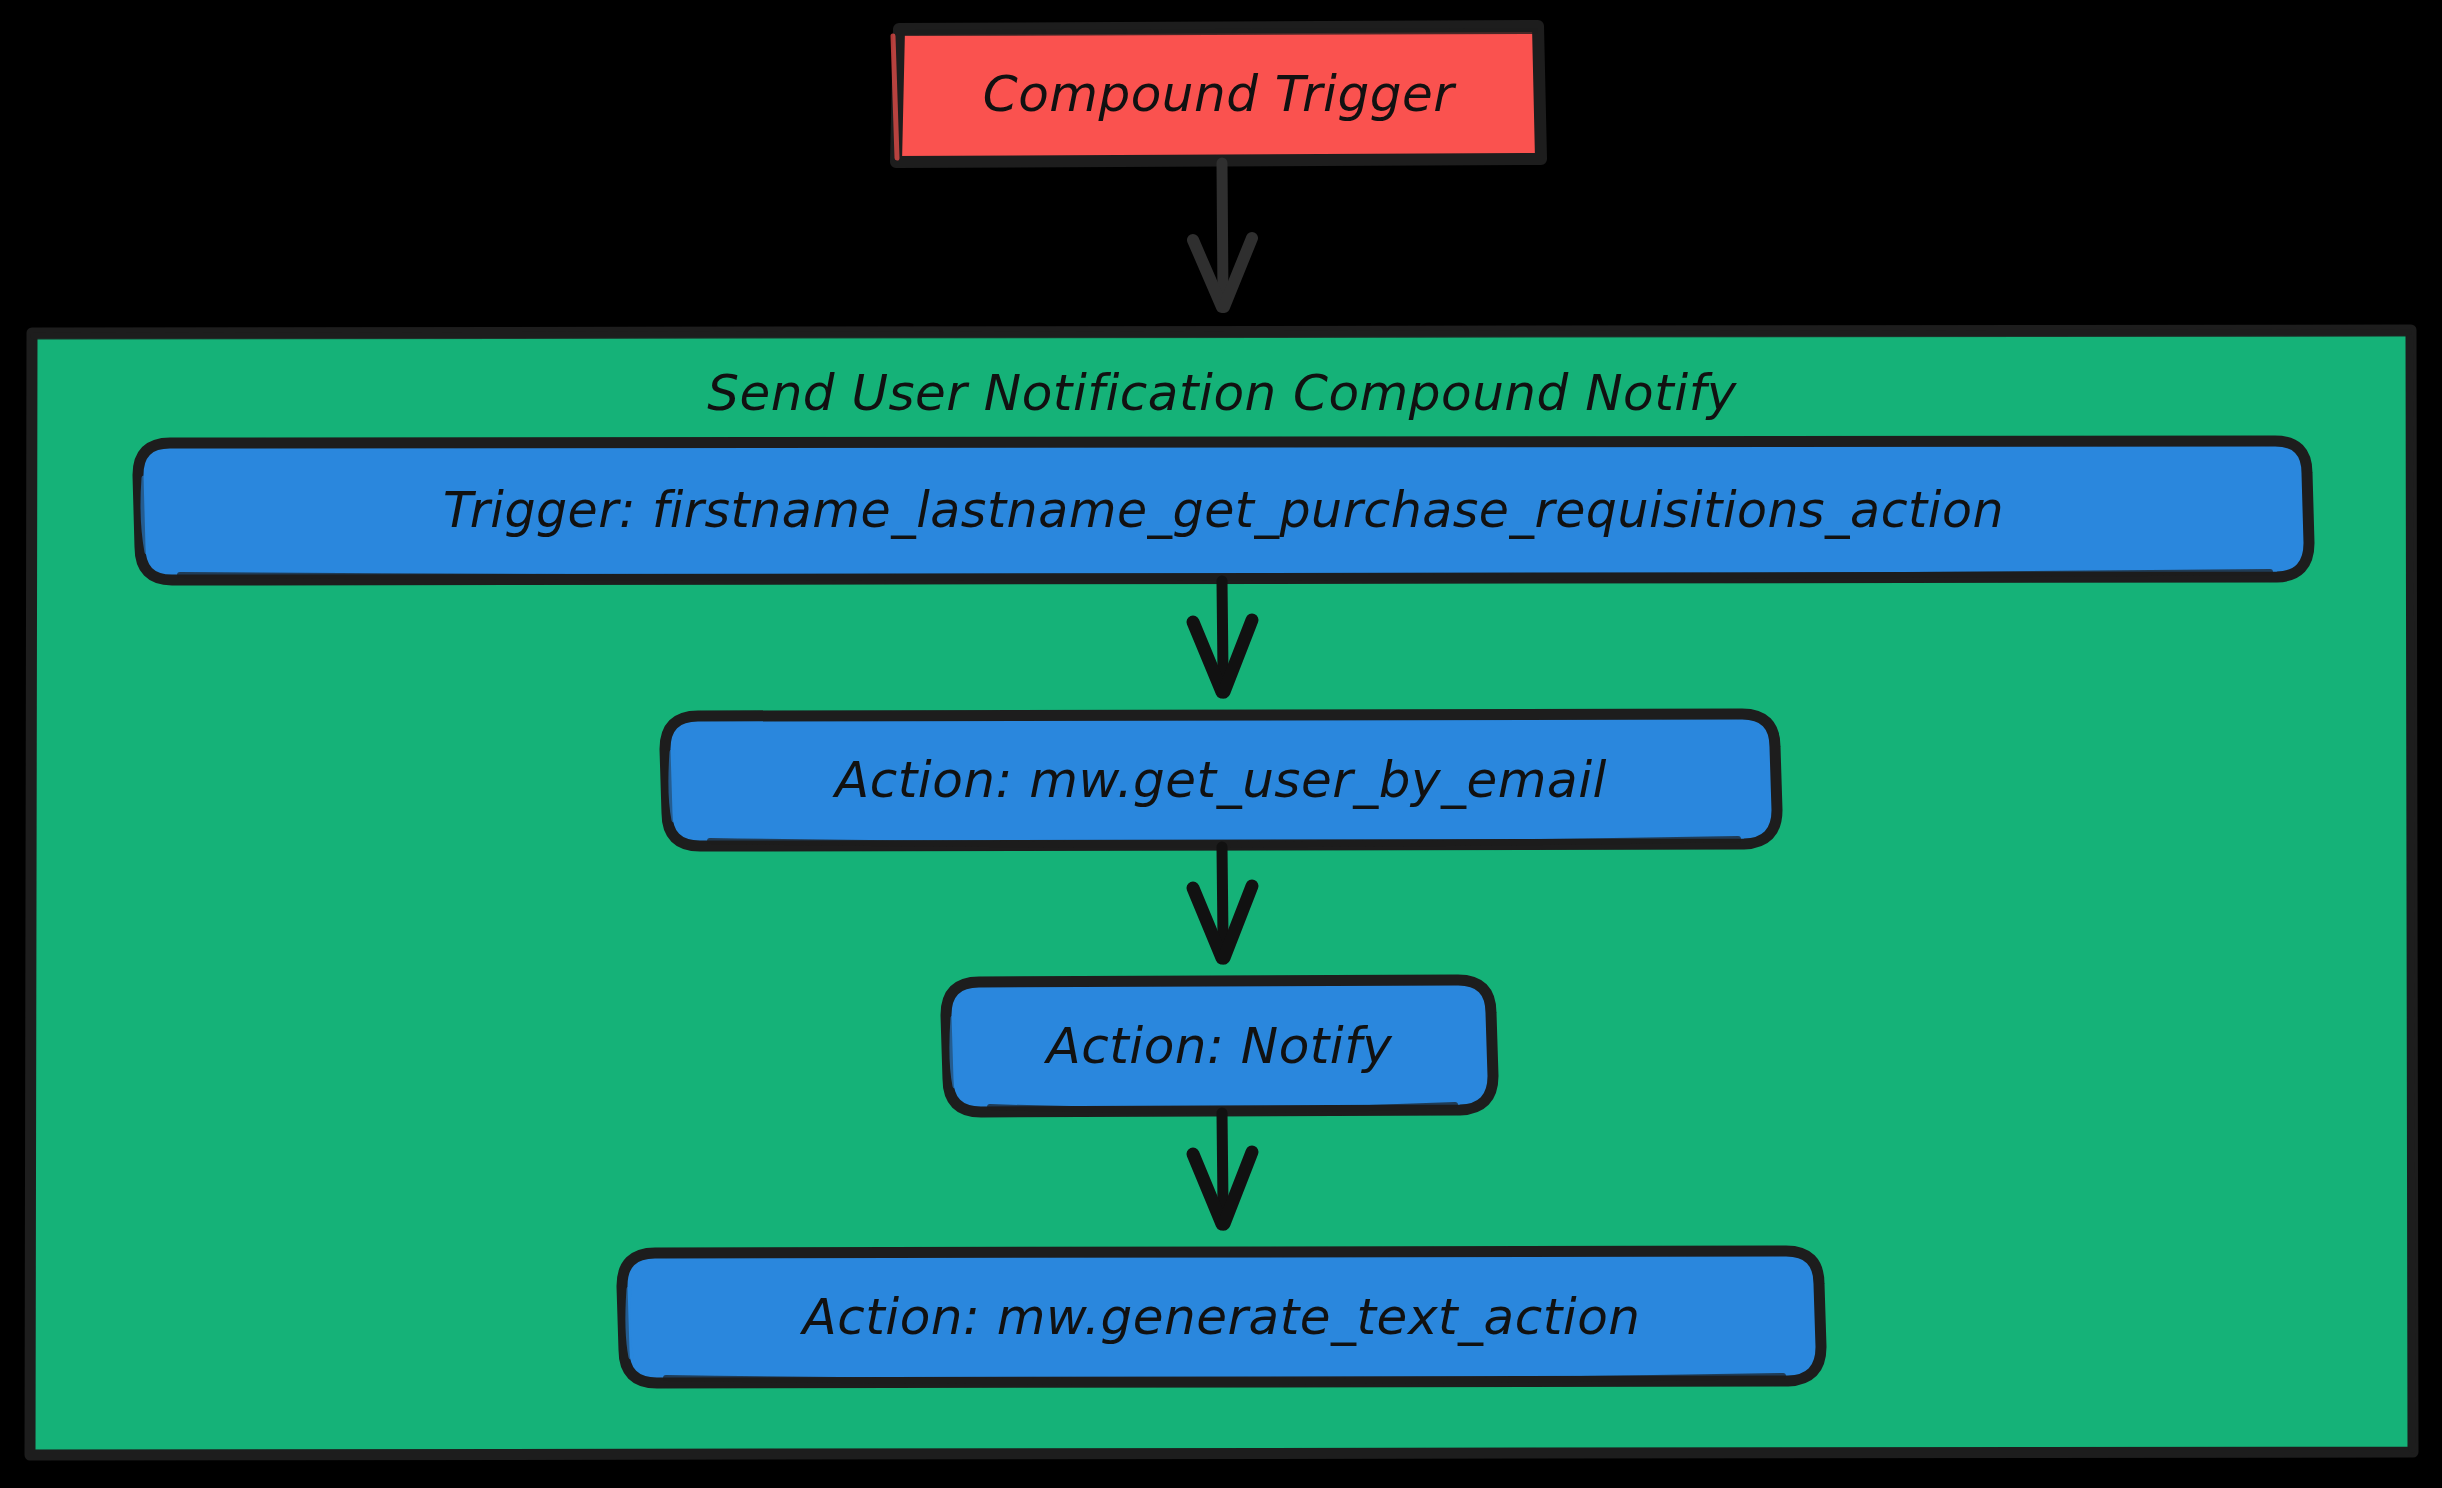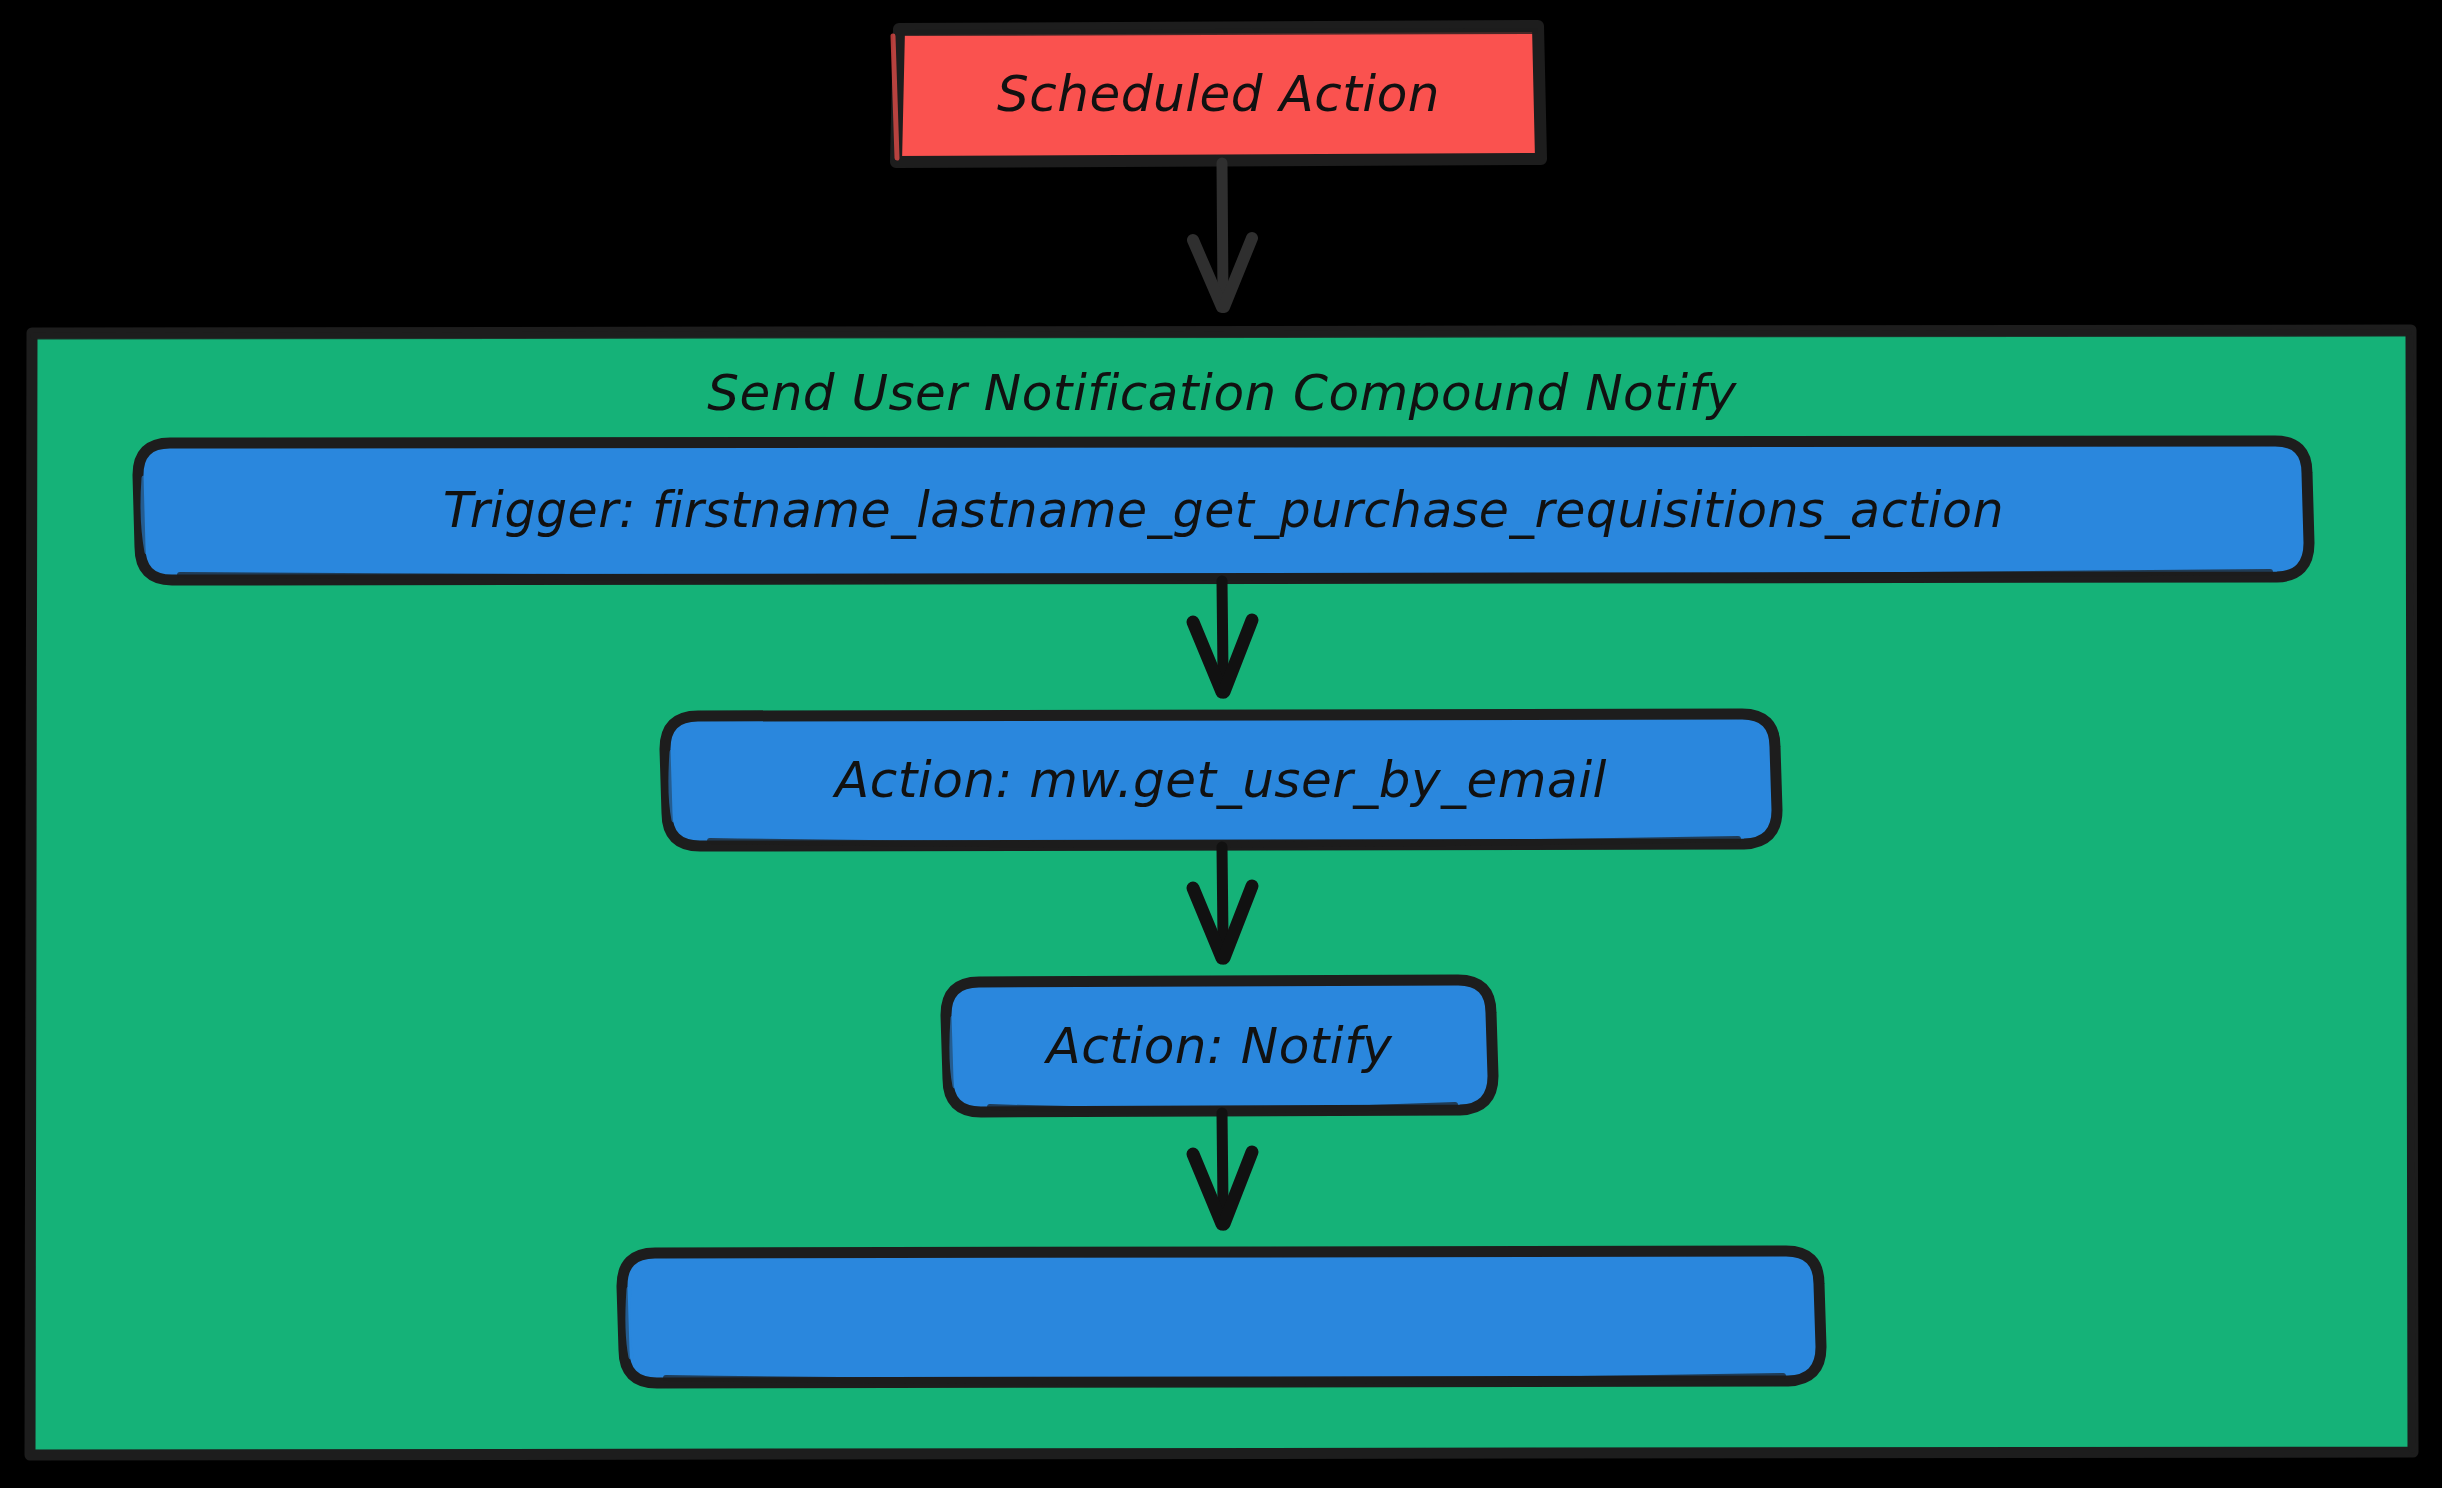--- a/index.html
+++ b/index.html
@@ -154,30 +154,31 @@
                L 657,1383
                Q 624,1383 624,1350
                L 622,1286
                Q 622,1253 655,1253 Z" fill="#2a87dd" stroke="#1d1d1d" stroke-width="11" stroke-linejoin="round" stroke-linecap="round"></path>
       <path d="M 629,1289 Q 626,1332 631,1357" fill="none" stroke="#2a87dd" stroke-width="5" stroke-linecap="round" opacity="0.6"></path>
       <path d="M 666,1378 Q 1220,1386 1783,1376" fill="none" stroke="#1d1d1d" stroke-width="6" stroke-linecap="round" opacity="0.7"></path>
     </g>
 
   </svg>
 
-  <div class="label trigger-label" style="left:896px; top:26px; width:645px; height:136px;">Scheduled Action</div>
+  <div class="label trigger-label" style="left:896px; top:26px; width:645px; height:136px;">Compound Trigger</div>
 
   <div class="label subgraph-title" style="left:32px; top:348px; width:2380px; height:90px;">Send User Notification Compound Notify</div>
 
   <div class="label node-label-wide" style="left:138px; top:441px; width:2171px; height:139px;">Trigger: firstname_lastname_get_purchase_requisitions_action</div>
 
   <div class="label node-label" style="left:665px; top:714px; width:1112px; height:132px;">Action: mw.get_user_by_email</div>
 
   <div class="label node-label" style="left:946px; top:980px; width:547px; height:132px;">Action: Notify</div>
 
+  <div class="label node-label" style="left:622px; top:1251px; width:1199px; height:132px;">Action: mw.generate_text_action</div>
 
   <div class="hit" style="left:896px; top:26px; width:645px; height:136px;"></div>
 
   <div class="hit" style="left:138px; top:441px; width:2171px; height:139px;"></div>
 
   <div class="hit" style="left:665px; top:714px; width:1112px; height:132px;"></div>
 
   <div class="hit" style="left:946px; top:980px; width:547px; height:132px;"></div>
 
   <div class="hit" style="left:622px; top:1251px; width:1199px; height:132px;"></div>

